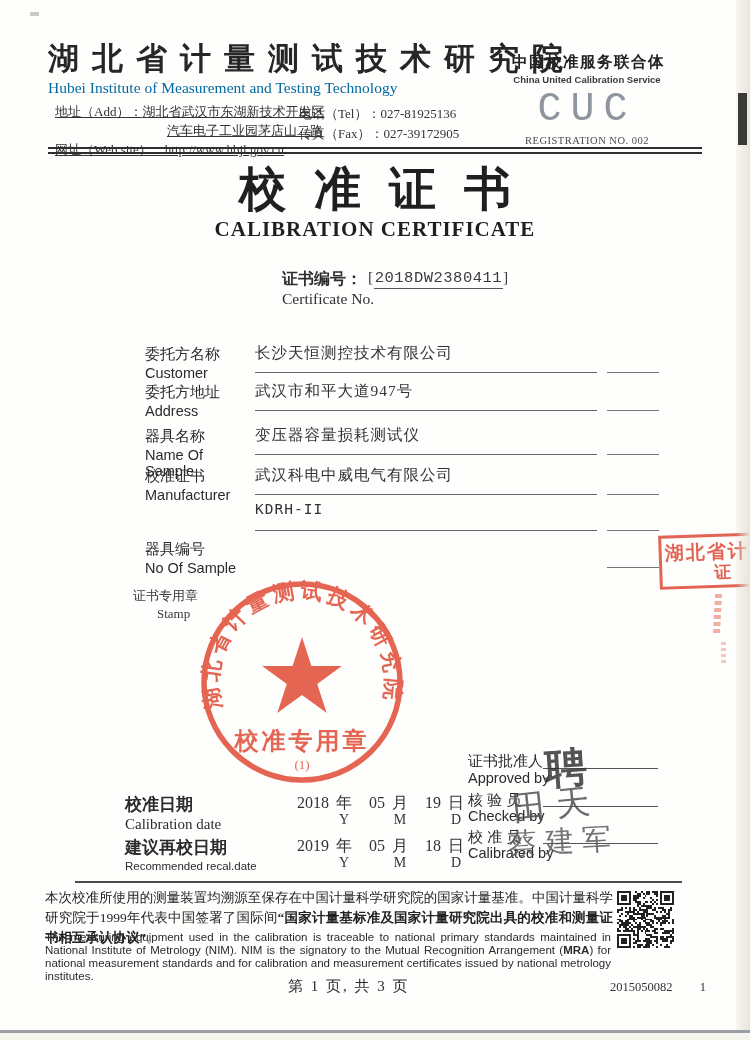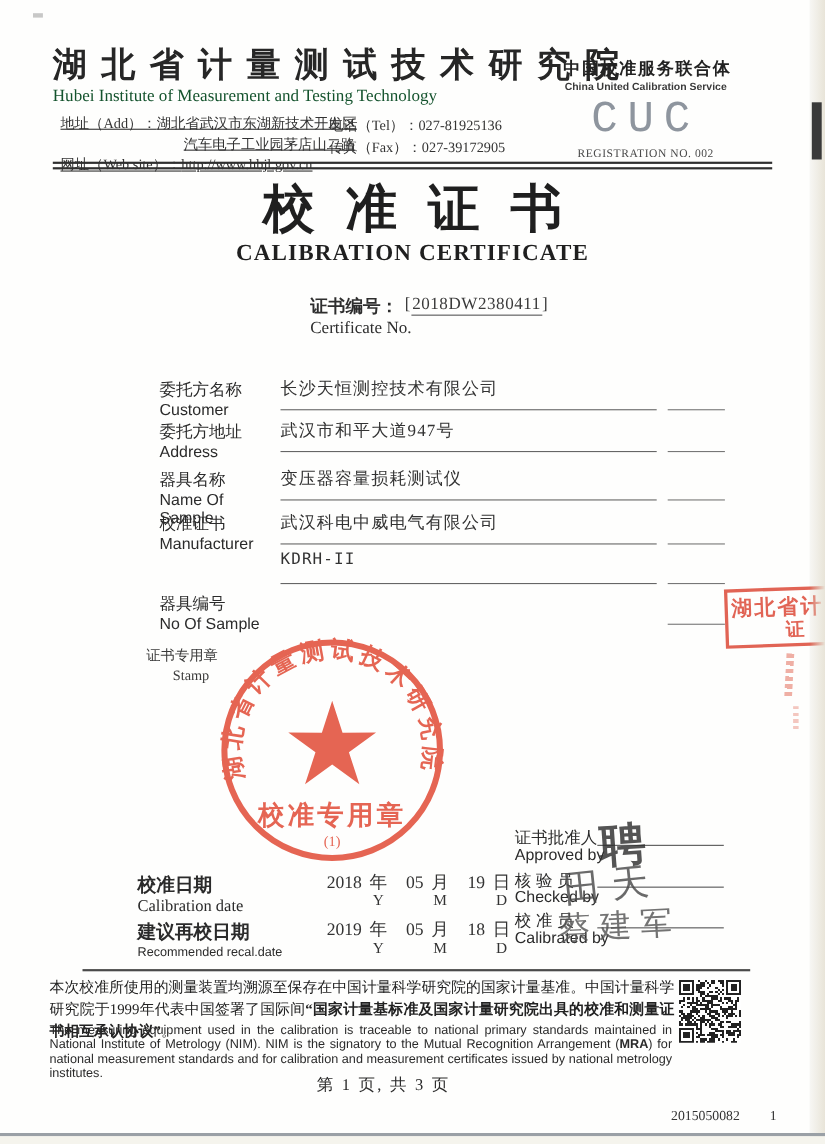--- a/index.html
+++ b/index.html
@@ -1,21 +1,21 @@
 <!DOCTYPE html>
 <html><head>
 <meta charset="utf-8">
 <style>
   html,body{margin:0;padding:0;background:#ffffff;}
   .page{position:relative;width:750px;height:1040px;background:#fefefd;overflow:hidden;
         font-family:"Liberation Serif","DejaVu Serif",serif;color:#2e2e2e;}
   
   .inst-cn{position:absolute;left:48px;top:38px;font-size:31px;font-weight:bold;letter-spacing:13px;
            font-family:"Liberation Sans","DejaVu Sans",sans-serif;color:#262626;white-space:nowrap;}
-  .inst-en{position:absolute;left:48px;top:79px;font-size:15.5px;color:#14532d;}
+  .inst-en{position:absolute;left:48px;top:79px;font-size:15.5px;color:#0369a1;}
   .contact{position:absolute;left:55px;top:102px;font-size:13px;line-height:19px;color:#333;text-decoration:underline;}
   .contact .indent{padding-left:112px;}
   .contact-r{position:absolute;left:299px;top:104px;font-size:13px;line-height:19.5px;color:#333;}
   .cuc{position:absolute;left:512px;top:52px;width:150px;text-align:center;}
   .cuc-cn{font-size:15.5px;font-weight:bold;letter-spacing:1.5px;color:#222;
           font-family:"Liberation Sans","DejaVu Sans",sans-serif;white-space:nowrap;}
   .cuc-en{font-size:9.5px;font-weight:bold;color:#3a3a3a;margin-top:1px;
           font-family:"Liberation Sans","DejaVu Sans",sans-serif;white-space:nowrap;}
   .cuc-logo{font-size:40px;color:#8e959e;letter-spacing:9px;margin-top:2px;font-family:Liberation Mono, monospace;}
   .cuc-reg{font-size:10.5px;color:#4a4a4a;letter-spacing:0.5px;margin-top:3px;white-space:nowrap;}
@@ -23,21 +23,21 @@
                border-top:2.5px solid #2f2f2f;border-bottom:2px solid #2f2f2f;}
   
   .title-cn{position:absolute;left:0;top:158px;width:100%;text-align:center;font-size:47px;font-weight:bold;
             letter-spacing:28px;padding-left:28px;box-sizing:border-box;color:#1f1f1f;}
   .title-en{position:absolute;left:0;top:217px;width:100%;text-align:center;font-size:21px;font-weight:bold;
             letter-spacing:1px;color:#1f1f1f;}
   
   .certno-cn{position:absolute;left:282px;top:269px;font-size:16px;font-weight:bold;}
   .certno-en{position:absolute;left:282px;top:290px;font-size:15.5px;}
   .certno-val{position:absolute;left:368px;top:268px;font-size:15.5px;color:#3a3a3a;letter-spacing:0.5px;}
-  .certno-val .inner{border-bottom:1px solid #555;padding:0 1px 1px 1px;}
+  .certno-val .inner{border-bottom:1px solid #555;padding:0 1px 1px 1px;font-family:Liberation Mono, monospace;}
   
   .field-row{position:absolute;left:145px;width:515px;height:34px;}
   .f-label{position:absolute;left:0;top:0;width:108px;font-family:"Liberation Sans","DejaVu Sans",sans-serif;}
   .f-label .cn{display:block;font-size:15px;color:#2b2b2b;}
   .f-label .en{display:block;font-size:14.5px;color:#2b2b2b;margin-top:1px;}
   .f-value{position:absolute;left:110px;top:-2px;width:342px;height:29px;border-bottom:1.2px solid #666;
            font-size:15.5px;color:#333;letter-spacing:1px;}
   .f-tail{position:absolute;left:462px;top:27px;width:52px;border-bottom:1.2px solid #777;}
   
   .stampnote-cn{position:absolute;left:133px;top:587px;font-size:13px;color:#3a3a3a;}
@@ -67,21 +67,21 @@
   .dunit .u-en{font-size:14px;line-height:15px;color:#333;}
   
   .stmt-sep{position:absolute;left:75px;top:881px;width:607px;height:2px;background:#4a4a4a;}
   .stmt-cn{position:absolute;left:45px;top:888px;width:568px;font-size:13.5px;line-height:20px;text-align:justify;color:#222;}
   .stmt-cn b{font-weight:bold;}
   .stmt-en{position:absolute;left:45px;top:931px;width:566px;font-size:11.5px;line-height:13px;text-align:justify;
            font-family:"Liberation Sans","DejaVu Sans",sans-serif;color:#2a2a2a;}
   .qr{position:absolute;left:617px;top:891px;width:57px;height:57px;}
   .page-info{position:absolute;left:288px;top:977px;font-size:15px;letter-spacing:2px;color:#2b2b2b;}
   .doc-ids{position:absolute;left:610px;top:980px;width:96px;display:flex;justify-content:space-between;
-           font-size:12.5px;color:#333;margin-top:27px;}
+           font-size:12.5px;color:#333;}
   
   .edge-right{position:absolute;left:736px;top:0;width:14px;height:1040px;
               background:linear-gradient(to right,rgba(120,110,80,.05),#e8e4d8);}
   .edge-bottom-line{position:absolute;left:0;top:1030px;width:750px;height:2.5px;background:#9aa0a6;}
   .edge-bottom{position:absolute;left:0;top:1032.5px;width:750px;height:8px;background:#f5f4ed;}
   .artifact-bar{position:absolute;left:738px;top:93px;width:9px;height:52px;background:#3a3a3a;}
   .artifact-dot{position:absolute;left:30px;top:12px;width:9px;height:4px;background:#9a9a9a;opacity:.55;}
 </style>
 </head>
 <body>

